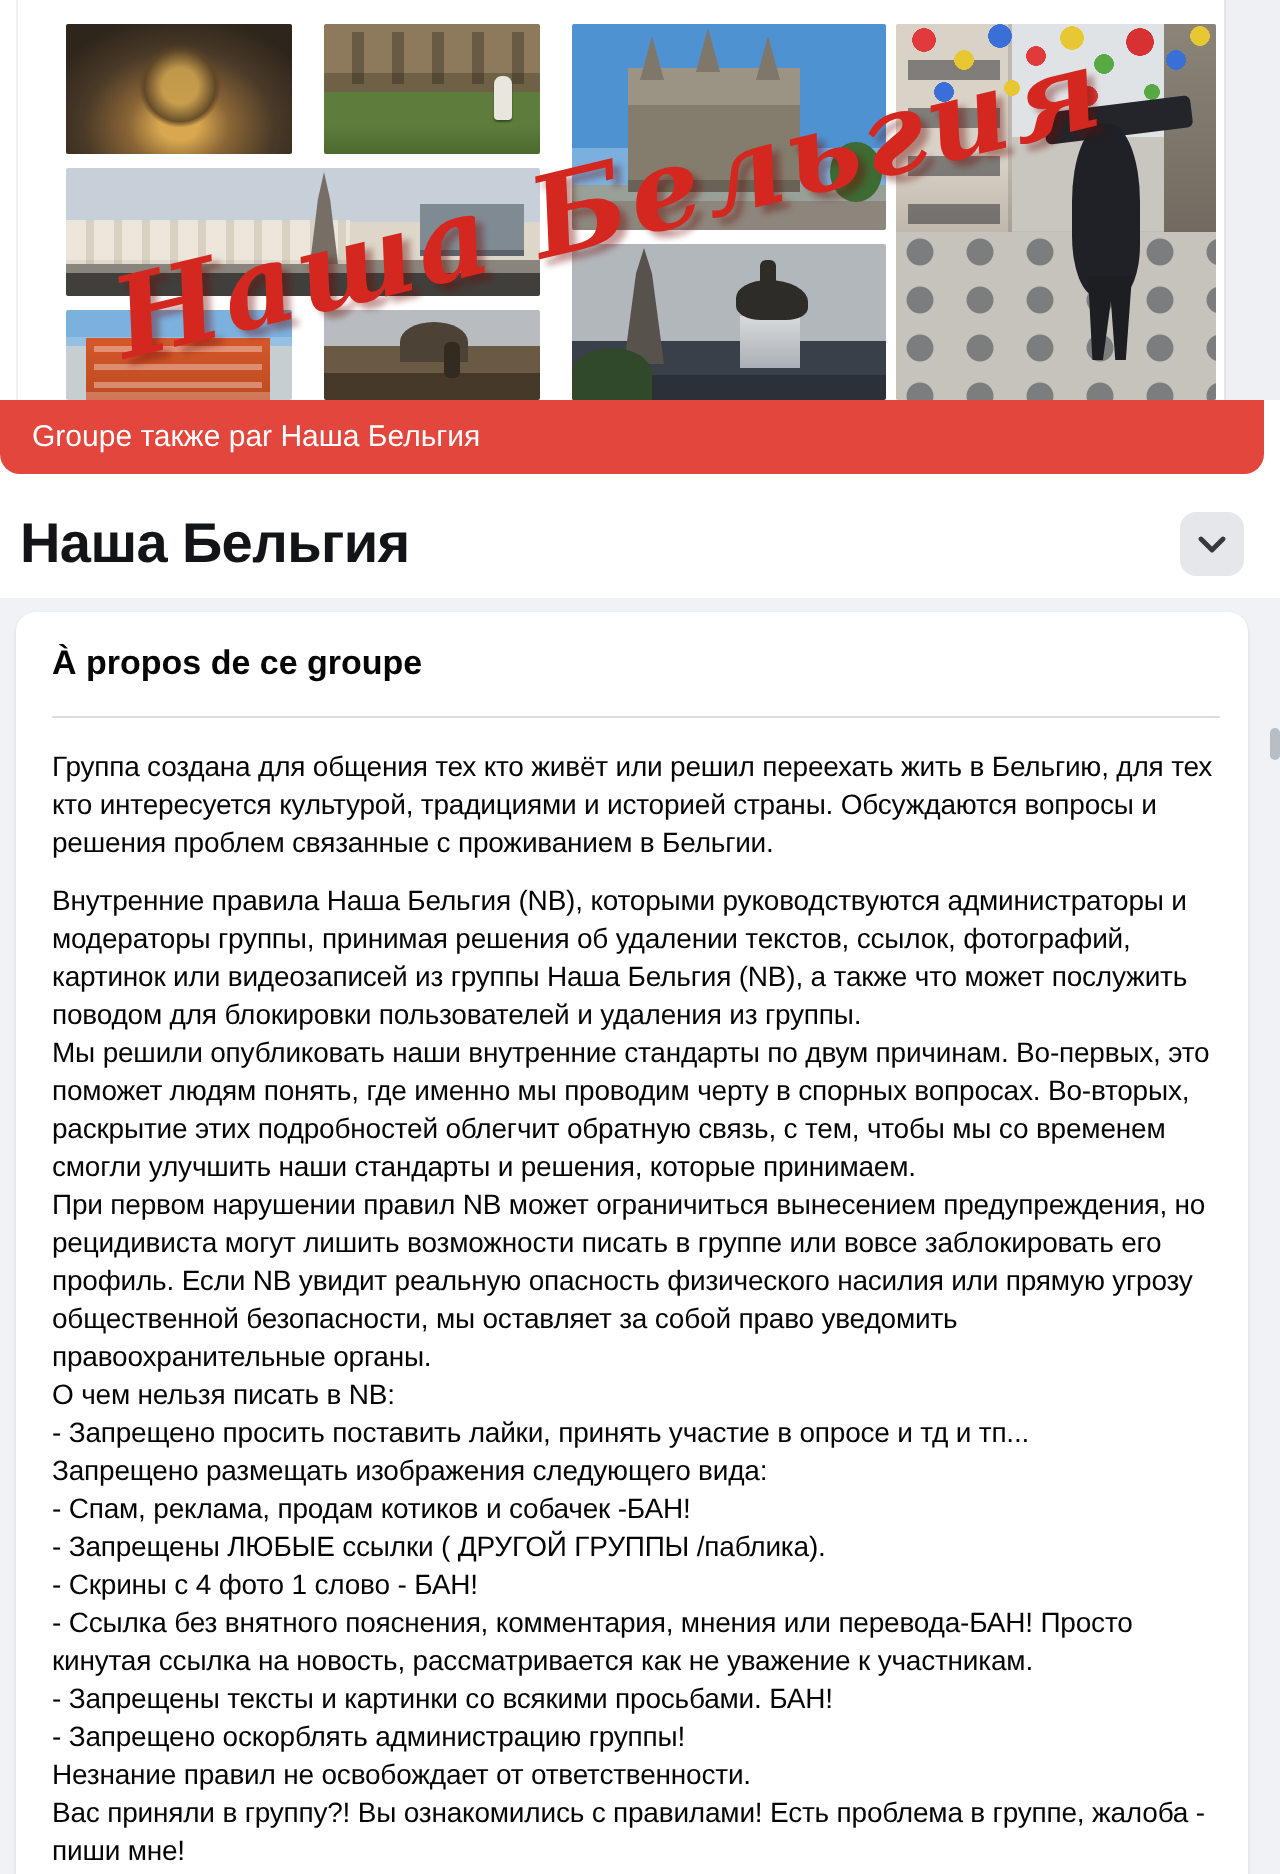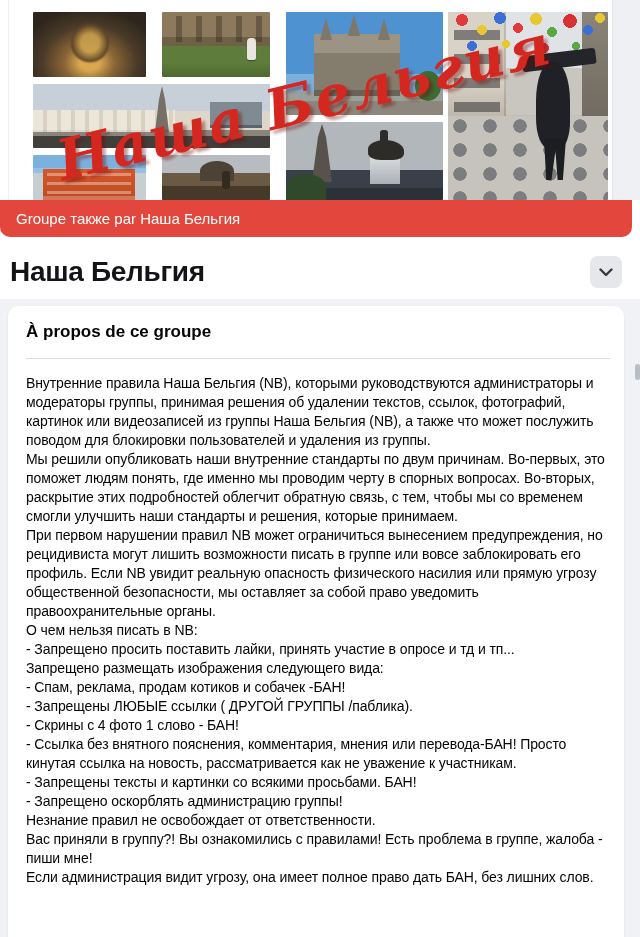--- a/index.html
+++ b/index.html
@@ -190,20 +190,21 @@
           </svg>
       </span>
     </button>
   </div>
 
   <div class="content-section">
     <div class="about-card">
       <h2 class="about-heading">À propos de ce groupe</h2>
       <div class="divider"></div>
       <div class="about-body">
+        <p>Группа создана для общения тех кто живёт или решил переехать жить в Бельгию, для тех кто интересуется культурой, традициями и историей страны. Обсуждаются вопросы и решения проблем связанные с проживанием в Бельгии.</p>
         <p>Внутренние правила Наша Бельгия (NB), которыми руководствуются администраторы и модераторы группы, принимая решения об удалении текстов, ссылок, фотографий, картинок или видеозаписей из группы Наша Бельгия (NB), а также что может послужить поводом для блокировки пользователей и удаления из группы.
 Мы решили опубликовать наши внутренние стандарты по двум причинам. Во-первых, это поможет людям понять, где именно мы проводим черту в спорных вопросах. Во-вторых, раскрытие этих подробностей облегчит обратную связь, с тем, чтобы мы со временем смогли улучшить наши стандарты и решения, которые принимаем.
 При первом нарушении правил NB может ограничиться вынесением предупреждения, но рецидивиста могут лишить возможности писать в группе или вовсе заблокировать его профиль. Если NB увидит реальную опасность физического насилия или прямую угрозу общественной безопасности, мы оставляет за собой право уведомить правоохранительные органы.
 О чем нельзя писать в NB:
 - Запрещено просить поставить лайки, принять участие в опросе и тд и тп...
 Запрещено размещать изображения следующего вида:
 - Спам, реклама, продам котиков и собачек -БАН!
 - Запрещены ЛЮБЫЕ ссылки ( ДРУГОЙ ГРУППЫ /паблика).
 - Скрины с 4 фото 1 слово - БАН!
 - Ссылка без внятного пояснения, комментария, мнения или перевода-БАН! Просто кинутая ссылка на новость, рассматривается как не уважение к участникам.

